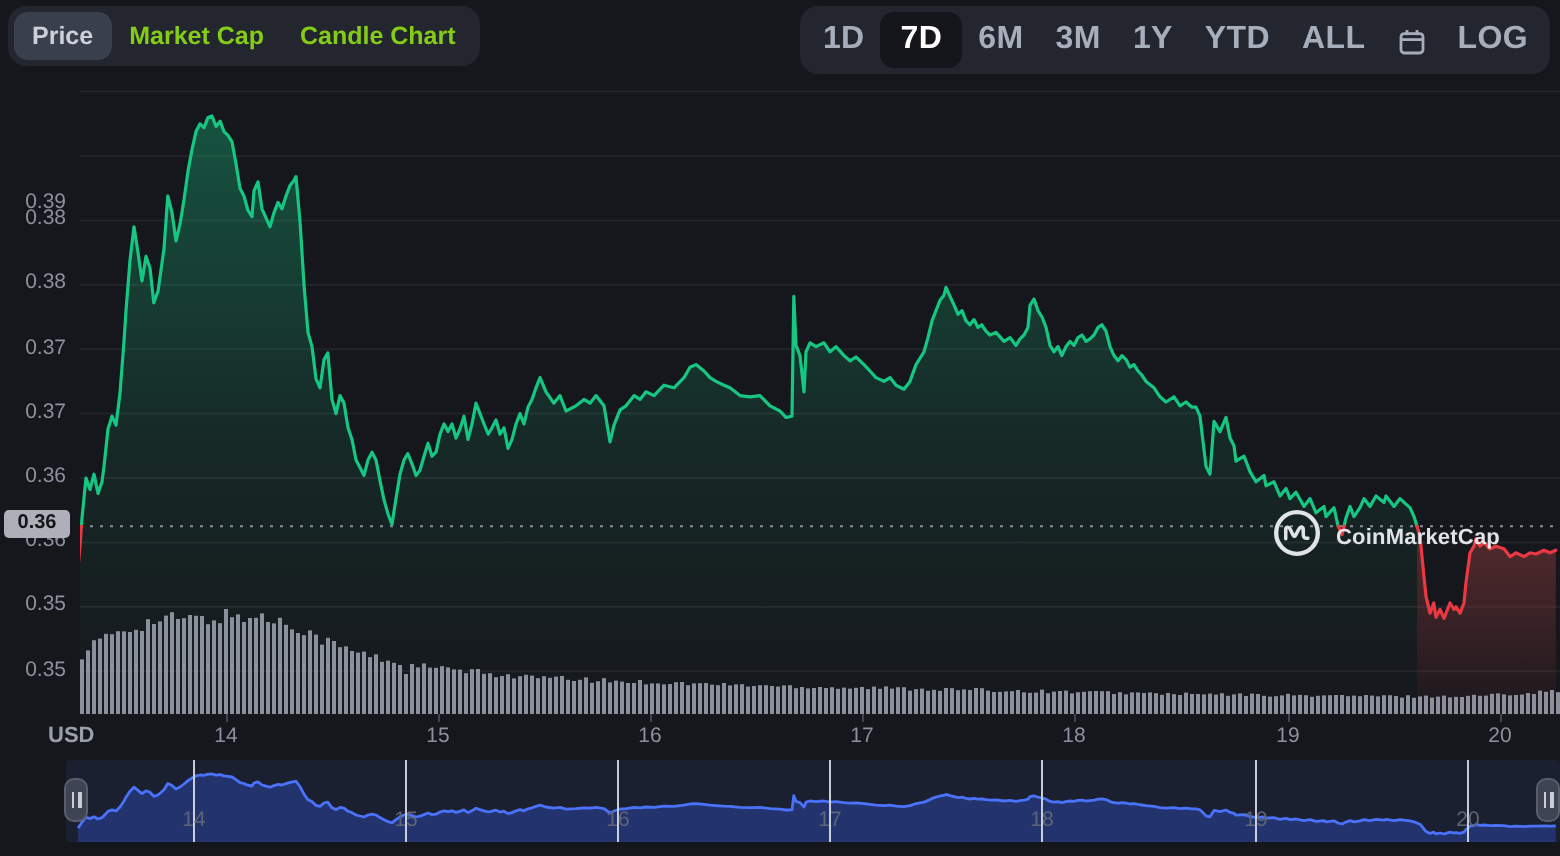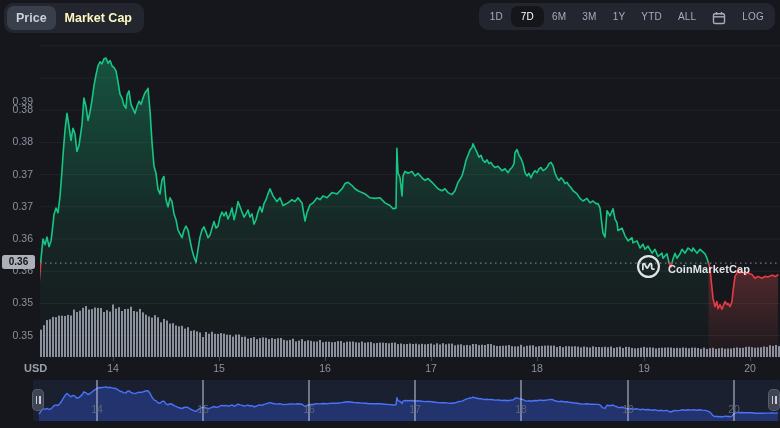--- a/index.html
+++ b/index.html
@@ -4,23 +4,23 @@
 <style>
   html,body{margin:0;padding:0;background:#16171C;}
   body{width:780px;height:428px;overflow:hidden;font-family:"Liberation Sans",sans-serif;}
   .widget{position:relative;width:780px;height:376px;background:#16171C;}
 
   
   .topbar{position:absolute;top:0;left:0;right:0;height:40px;}
   .group{position:absolute;display:flex;align-items:center;background:#23262F;border-radius:9px;padding:3px;}
   .group-left{left:4px;top:3px;}
   .group-right{right:5px;top:3px;}
-  .tab{padding:5px 9px;font-size:12.5px;font-weight:600;color:#fef9c3;border-radius:7px;cursor:pointer;white-space:nowrap;}
+  .tab{padding:5px 9px;font-size:12.5px;font-weight:600;color:#84cc16;border-radius:7px;cursor:pointer;white-space:nowrap;}
   .tab.sel{background:#3A3F4C;color:#CBD0DA;}
-  .rng{padding:4px 8px;font-size:10px;font-weight:400;color:#A6ADBB;border-radius:7px;cursor:pointer;letter-spacing:.2px;white-space:nowrap;}
+  .rng{padding:4px 8px;font-size:16px;font-weight:700;color:#A6ADBB;border-radius:7px;cursor:pointer;letter-spacing:.2px;white-space:nowrap;}
   .rng.sel{background:#15161B;color:#FFFFFF;padding:5px 10px;}
   .calbtn{padding:3px 8px 1px 8px;cursor:pointer;display:flex;align-items:center;}
 
   
   .ylab{position:absolute;left:0;width:33px;text-align:right;font-size:10.5px;color:#8B919E;}
   .xaxis{position:absolute;top:357px;left:16px;right:0;height:22px;}
   .xlab{position:absolute;top:5px;transform:translateX(-50%);font-size:10.5px;color:#8B919E;}
   .xtick{position:absolute;top:0;width:1px;height:4px;background:#3E4450;}
   .usd{position:absolute;left:8px;top:5px;font-size:11px;font-weight:700;color:#99A0AC;}
 
@@ -43,20 +43,21 @@
 </style>
 </head>
 <body>
 
 <div class="widget">
 
   <div class="topbar">
     <div class="group group-left" id="type-tabs">
         <div class="tab sel">Price</div>
         <div class="tab">Market Cap</div>
+        <div class="tab">Candle Chart</div>
       </div>
     <div class="group group-right" id="range-tabs">
         <div class="rng">1D</div>
         <div class="rng sel">7D</div>
         <div class="rng">6M</div>
         <div class="rng">3M</div>
         <div class="rng">1Y</div>
         <div class="rng">YTD</div>
         <div class="rng">ALL</div>
         <div class="calbtn">

